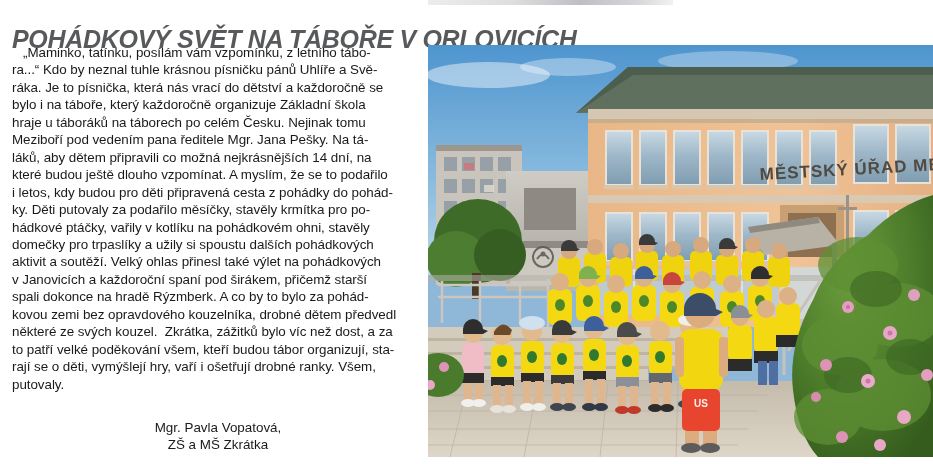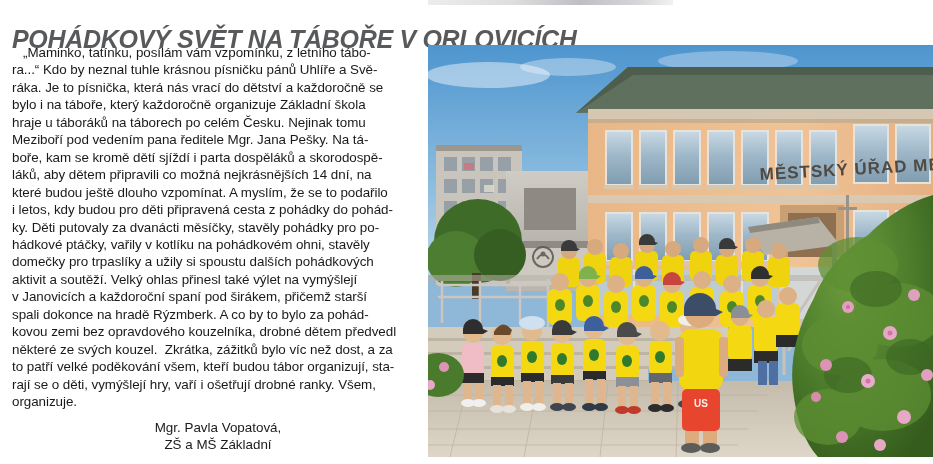--- a/index.html
+++ b/index.html
@@ -92,40 +92,39 @@
 
   <h1 class="article-title">POHÁDKOVÝ SVĚT NA TÁBOŘE V ORLOVICÍCH</h1>
 
   <div class="text-column">
     <span class="body-line">   „Maminko, tatínku, posílám vám vzpomínku, z letního tábo-</span>
     <span class="body-line">ra...“ Kdo by neznal tuhle krásnou písničku pánů Uhlíře a Svě-</span>
     <span class="body-line">ráka. Je to písnička, která nás vrací do dětství a každoročně se</span>
     <span class="body-line">bylo i na táboře, který každoročně organizuje Základní škola</span>
     <span class="body-line">hraje u táboráků na táborech po celém Česku. Nejinak tomu</span>
     <span class="body-line">Meziboří pod vedením pana ředitele Mgr. Jana Pešky. Na tá-</span>
-    <span class="body-line">boře, kam se kromě dětí sjíždí i parta dospěláků a skorodospě-</span>
     <span class="body-line">láků, aby dětem připravili co možná nejkrásnějších 14 dní, na</span>
     <span class="body-line">které budou ještě dlouho vzpomínat. A myslím, že se to podařilo</span>
     <span class="body-line">i letos, kdy budou pro děti připravená cesta z pohádky do pohád-</span>
-    <span class="body-line">ky. Děti putovaly za dvanácti měsíčky, stavěly pohádky pro po-</span>
+    <span class="body-line">ky. Děti putovaly za podařilo měsíčky, stavěly krmítka pro po-</span>
     <span class="body-line">hádkové ptáčky, vařily v kotlíku na pohádkovém ohni, stavěly</span>
     <span class="body-line">domečky pro trpaslíky a užily si spoustu dalších pohádkových</span>
-    <span class="body-line">aktivit a soutěží. Velký ohlas přinesl také výlet na vymýšlejí</span>
+    <span class="body-line">aktivit a soutěží. Velký ohlas přinesl také výlet na pohádkových</span>
     <span class="body-line">v Janovicích a každoroční spaní pod širákem, přičemž starší</span>
     <span class="body-line">spali dokonce na hradě Rýzmberk. A co by to bylo za pohád-</span>
     <span class="body-line">kovou zemi bez opravdového kouzelníka, drobné dětem předvedl</span>
     <span class="body-line">některé ze svých kouzel.  Zkrátka, zážitků bylo víc než dost, a za</span>
     <span class="body-line">to patří velké poděkování všem, kteří budou tábor organizují, sta-</span>
     <span class="body-line">rají se o děti, vymýšlejí hry, vaří i ošetřují drobné ranky. Všem,</span>
-    <span class="body-line">organizuje.</span>
+    <span class="body-line">putovaly.</span>
   </div>
 
   <div class="sig-wrap">
     <span class="sig-line">Mgr. Pavla Vopatová,</span>
-    <span class="sig-line">ZŠ a MŠ Základní</span>
+    <span class="sig-line">ZŠ a MŠ Zkrátka</span>
   </div>
 
   <div class="photo">
     <svg viewBox="0 0 505 412" preserveAspectRatio="none">
       <defs>
         <linearGradient id="sky" x1="0" y1="0" x2="0" y2="1">
           <stop offset="0%" stop-color="#4e95cf"></stop>
           <stop offset="55%" stop-color="#86b9de"></stop>
           <stop offset="100%" stop-color="#bcd6e8"></stop>
         </linearGradient>

